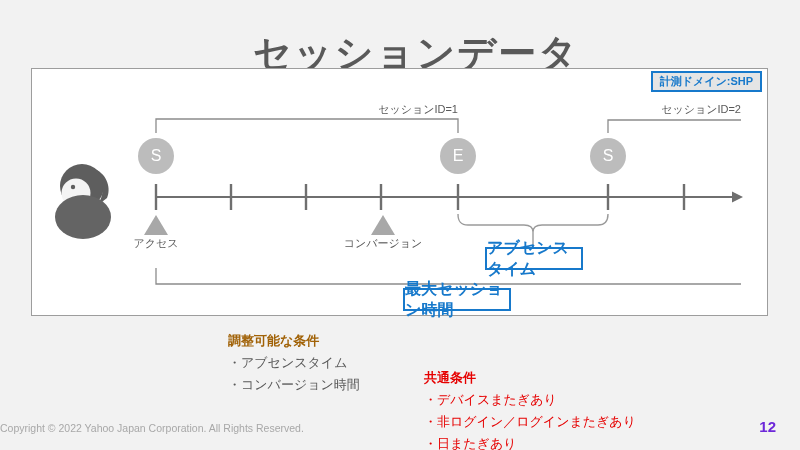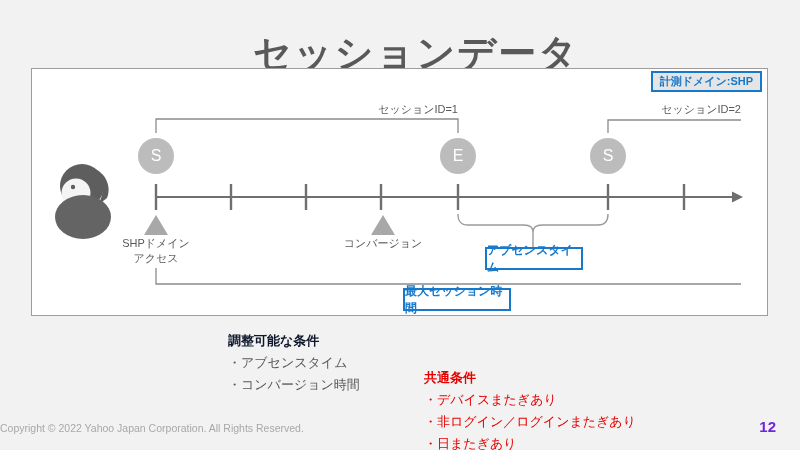--- a/index.html
+++ b/index.html
@@ -10,27 +10,27 @@
   .panel{position:absolute;left:31px;top:68px;width:737px;height:248px;
     background:#ffffff;border:1px solid #9d9d9d;box-sizing:border-box;}
   .panel svg{position:absolute;left:0;top:0;}
   .badge{position:absolute;top:2px;right:5px;border:2px solid #1779cb;background:#e5e5e5;
     color:#1779cb;font-weight:700;font-size:11px;padding:2px 7px;line-height:13px;}
   .session-label{position:absolute;font-size:11px;color:#595959;text-align:right;}
   .circle{position:absolute;width:36px;height:36px;border-radius:50%;background:#bcbcbc;
     color:#ffffff;font-size:16px;display:flex;align-items:center;justify-content:center;}
   .marker-label{position:absolute;font-size:11px;line-height:15px;color:#595959;text-align:center;width:140px;}
   .blue-box{position:absolute;border:2px solid #1779cb;background:#fff;color:#1779cb;
-    font-weight:700;font-size:12px;display:flex;align-items:center;justify-content:center;box-sizing:border-box;}
+    font-weight:700;font-size:16px;display:flex;align-items:center;justify-content:center;box-sizing:border-box;}
   .absence-box{left:453px;top:178px;width:98px;height:23px;}
   .max-session-box{left:371px;top:219px;width:108px;height:23px;}
   .note-block{position:absolute;top:330px;font-size:13px;line-height:22px;color:#595959;}
   .note-left{left:228px;}
   .note-right{left:424px;color:#e60000;margin-top:37px;}
-  .note-title{font-weight:700;color:#0f172a;}
+  .note-title{font-weight:700;color:#a16207;}
   .note-right .note-title{color:#e60000;}
   .copyright{position:absolute;top:422px;left:0;width:100%;text-align:left;
     font-size:10.5px;color:#a8a8a8;}
   .page-number{position:absolute;top:418px;right:24px;font-size:15px;font-weight:700;color:#6d28d9;}
 </style>
 </head>
 <body>
 
 <div class="slide">
 
@@ -78,21 +78,20 @@
     <div class="badge">計測ドメイン:SHP</div>
 
     <div class="session-label" style="left:124px;top:33px;width:302px;">セッションID=1</div>
     <div class="session-label" style="left:576px;top:33px;width:133px;">セッションID=2</div>
 
     <div class="circle" style="left:106px;top:69px;">S</div>
     <div class="circle" style="left:408px;top:69px;">E</div>
     <div class="circle" style="left:558px;top:69px;">S</div>
 
     <div class="marker-label" style="left:54px;top:167px;">
-      <div>SHPドメイン</div>
       <div>アクセス</div>
     </div>
     <div class="marker-label" style="left:281px;top:167px;">コンバージョン</div>
 
     <div class="blue-box absence-box">アブセンスタイム</div>
     <div class="blue-box max-session-box">最大セッション時間</div>
   </div>
 
   <div class="note-block note-left">
     <div class="note-title">調整可能な条件</div>

